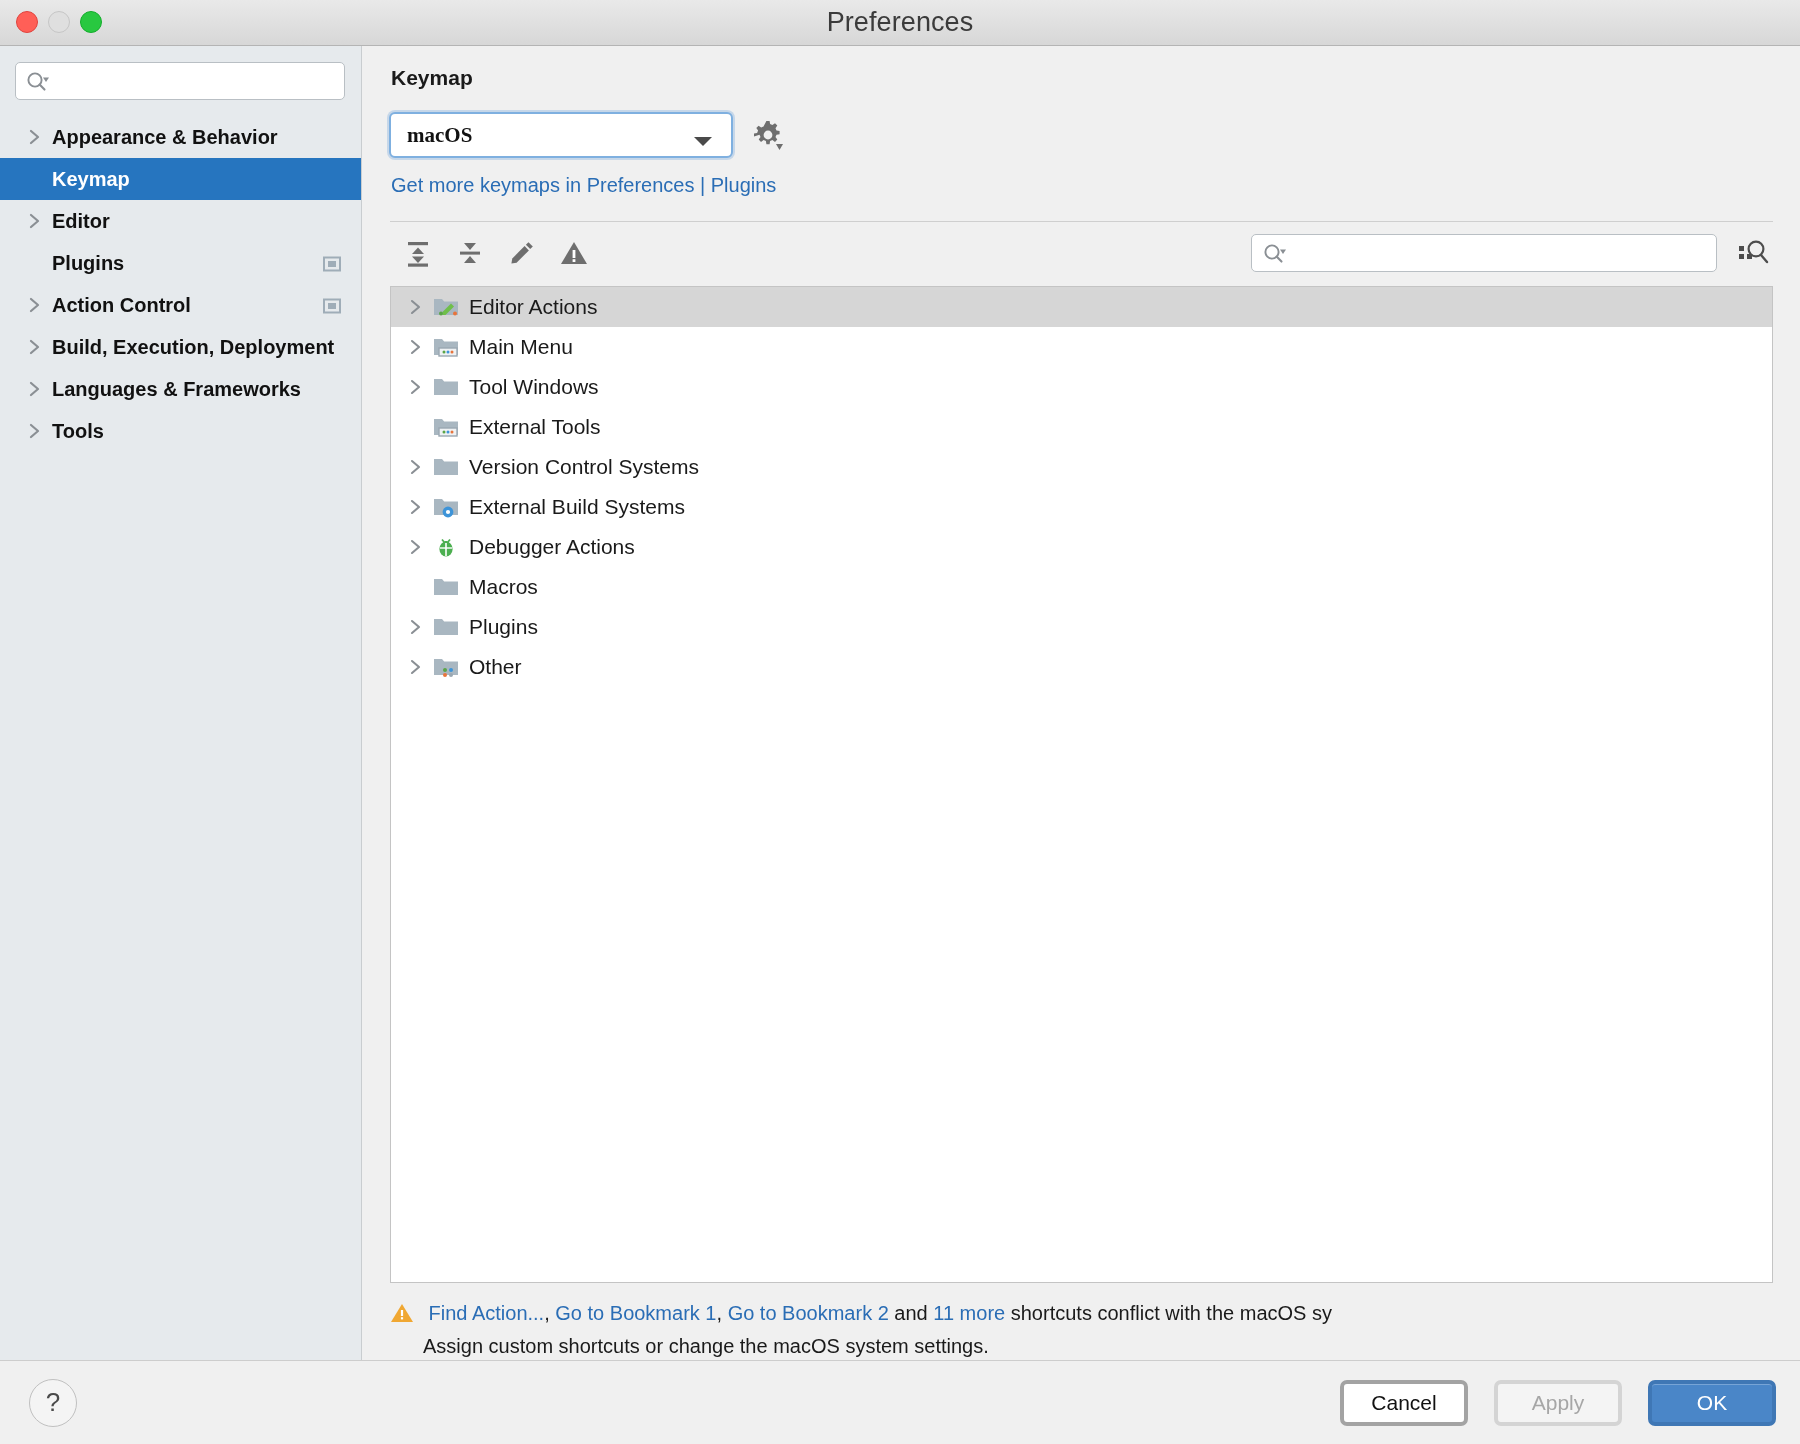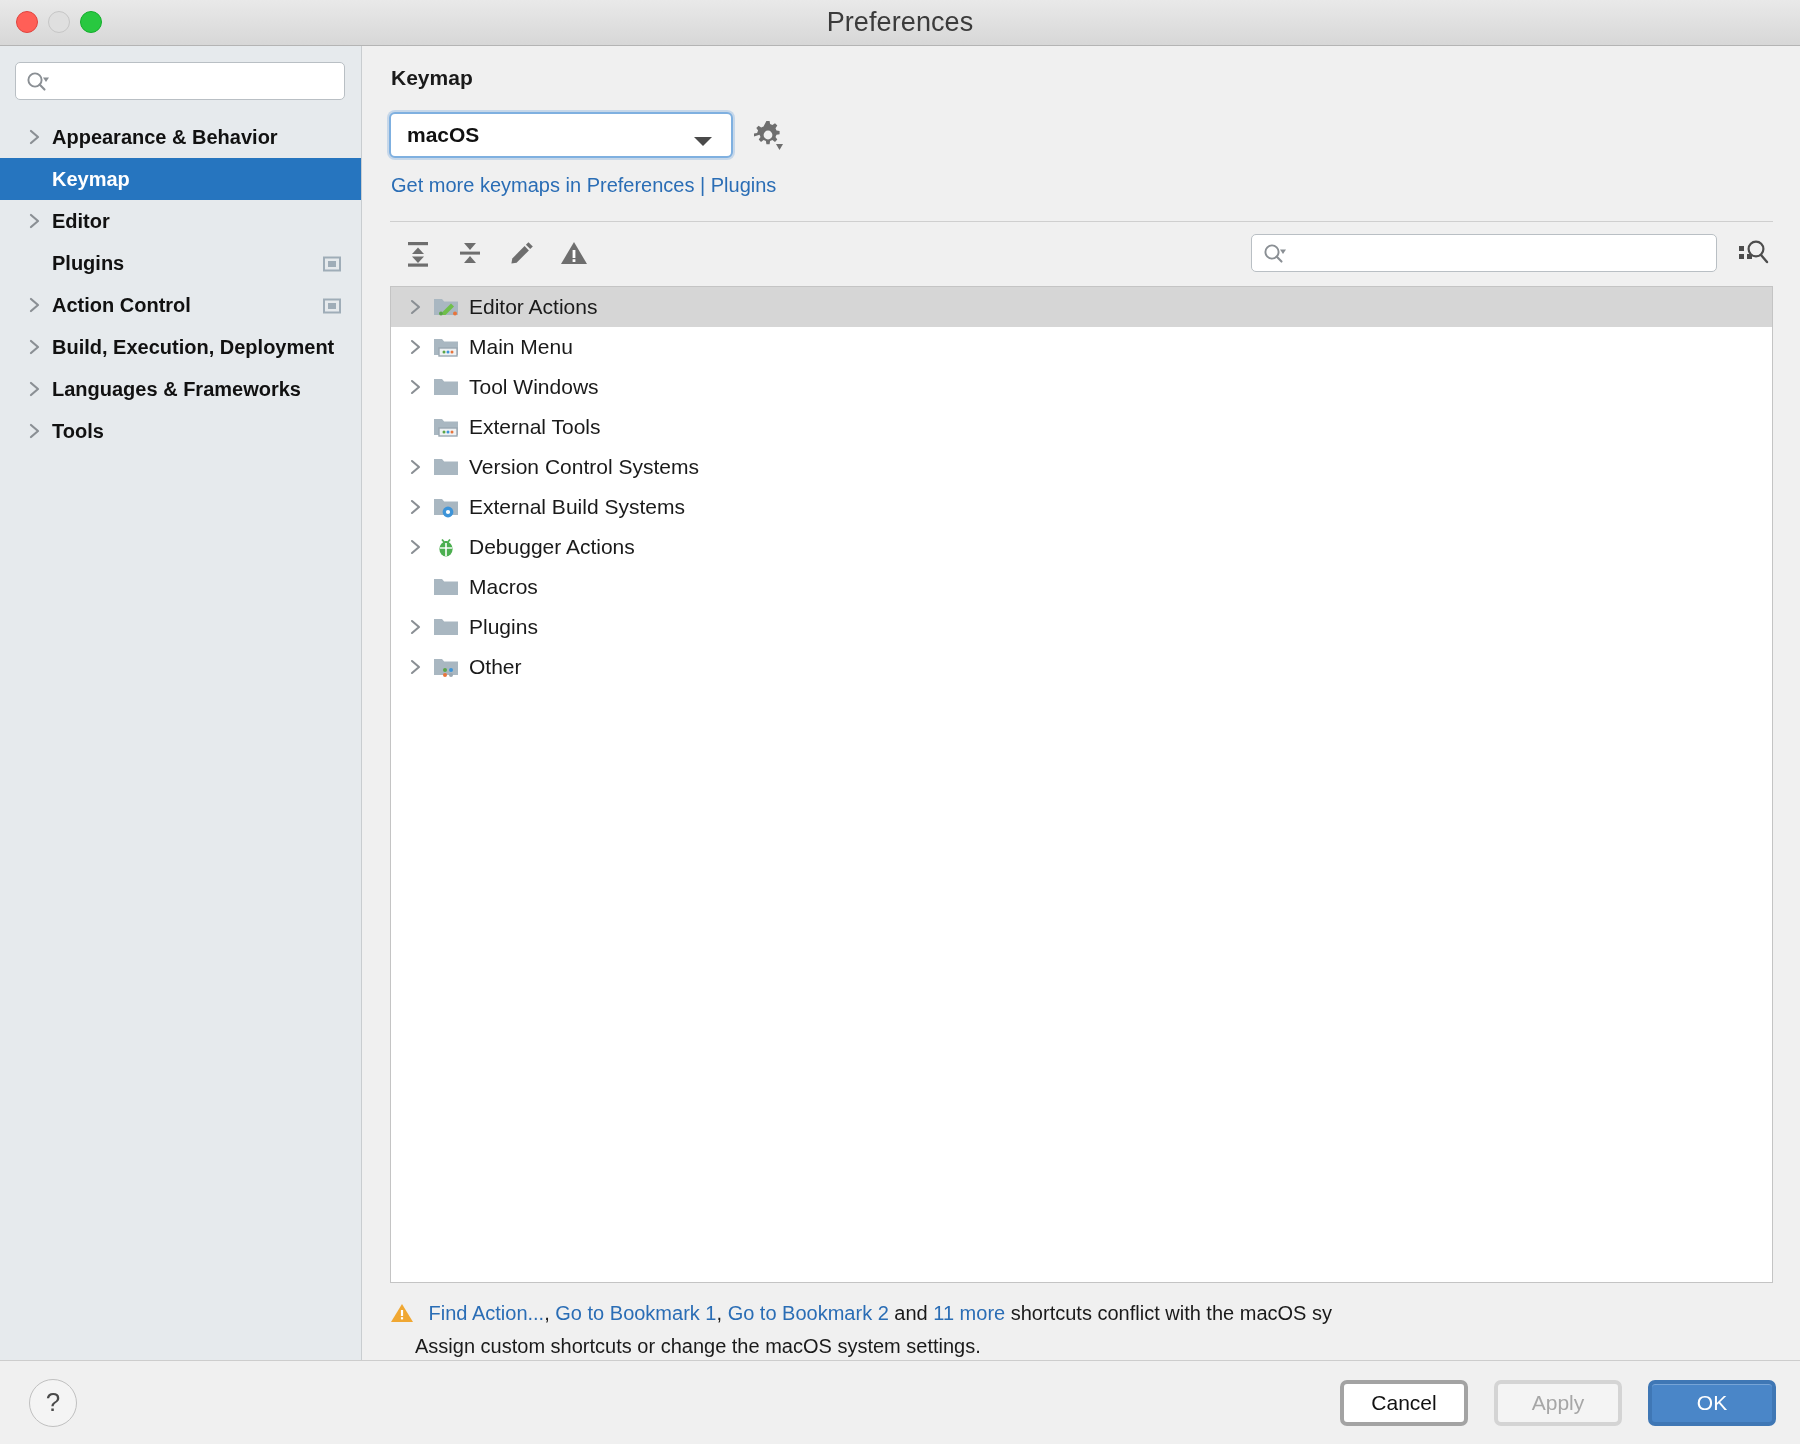--- a/index.html
+++ b/index.html
@@ -93,21 +93,21 @@
     flex: 1 1 auto;
     background: #f0f0f0;
     padding: 0;
     display: flex; flex-direction: column;
     min-width: 0;
     overflow: hidden;
   }
   .main-inner { padding: 20px 0 0 27px; display: flex; flex-direction: column; flex: 1 1 auto; min-height: 0; }
   .page-title { font-size: 21px; font-weight: bold; color: #1a1a1a; margin: 0 0 22px 2px; }
 
-  .keymap-row { display: flex; align-items: center; gap: 18px; }
+  .keymap-row { display: flex; align-items: center; gap: 18px; font-family: Liberation Serif, serif; }
   .combo {
     position: relative;
     width: 344px; height: 46px;
     background: #ffffff;
     border: 2px solid #7fb0e0;
     border-radius: 6px;
     display: flex; align-items: center;
     box-shadow: 0 0 0 2px rgba(120,170,220,0.35);
   }
   .combo-value { margin-left: 16px; font-size: 21px; font-weight: bold; color: #111; }
@@ -162,21 +162,21 @@
 
   .conflict {
     margin: 16px 0 0 1px;
     padding-right: 8px;
     font-size: 20px; color: #1a1a1a; line-height: 1.42;
     max-width: 1410px;
     overflow: hidden;
   }
   .conflict .warn-ico { vertical-align: -4px; margin-right: 9px; }
   .conflict a { color: #2a6db5; text-decoration: none; cursor: default; }
-  .conflict .line2 { margin-left: 25px; display: block; }
+  .conflict .line2 { margin-left: 33px; display: block; }
 
   
   .footer {
     flex: 0 0 84px; height: 84px;
     border-top: 1px solid #cdcdcd;
     background: #f0f0f0;
     display: flex; align-items: center;
     padding: 0 24px 0 29px;
   }
   .help-btn {

